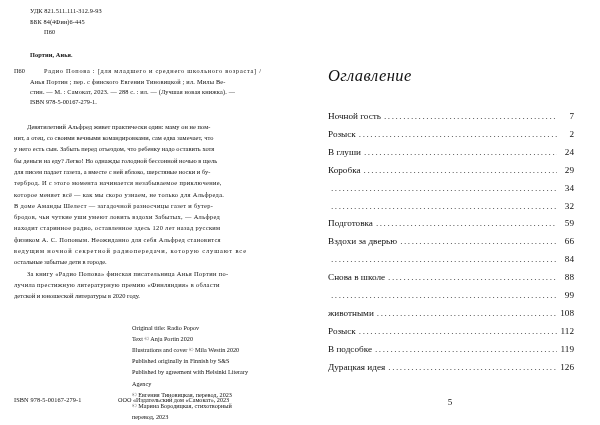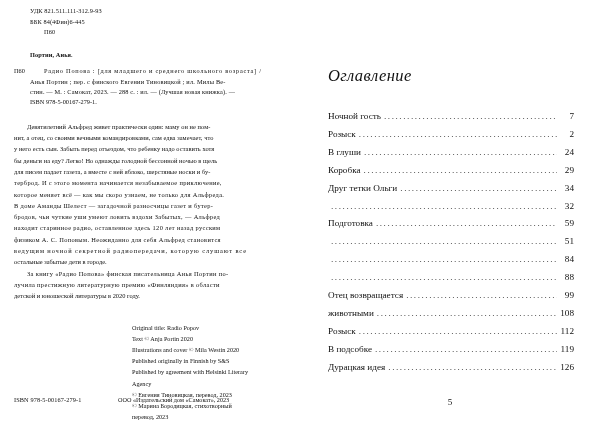--- a/index.html
+++ b/index.html
@@ -240,47 +240,47 @@
           <span class="toc-label">В глуши</span>
           <span class="toc-dots">.....................................................................</span>
           <span class="toc-page">24</span>
         </li>
         <li class="toc-item">
           <span class="toc-label">Коробка</span>
           <span class="toc-dots">.....................................................................</span>
           <span class="toc-page">29</span>
         </li>
         <li class="toc-item">
-          <span class="toc-label">Друг тетки Ольги</span>
           <span class="toc-dots">.....................................................................</span>
           <span class="toc-page">34</span>
         </li>
         <li class="toc-item">
           <span class="toc-dots">.....................................................................</span>
           <span class="toc-page">32</span>
         </li>
         <li class="toc-item">
           <span class="toc-label">Подготовка</span>
           <span class="toc-dots">.....................................................................</span>
           <span class="toc-page">59</span>
         </li>
         <li class="toc-item">
-          <span class="toc-dots">.....................................................................</span>
-          <span class="toc-page">51</span>
+          <span class="toc-label">Вздохи за дверью</span>
+          <span class="toc-dots">.....................................................................</span>
+          <span class="toc-page">66</span>
         </li>
         <li class="toc-item">
           <span class="toc-dots">.....................................................................</span>
           <span class="toc-page">84</span>
         </li>
         <li class="toc-item">
+          <span class="toc-label">Снова в школе</span>
           <span class="toc-dots">.....................................................................</span>
           <span class="toc-page">88</span>
         </li>
         <li class="toc-item">
-          <span class="toc-label">Отец возвращается</span>
           <span class="toc-dots">.....................................................................</span>
           <span class="toc-page">99</span>
         </li>
         <li class="toc-item">
           <span class="toc-label">животными</span>
           <span class="toc-dots">.....................................................................</span>
           <span class="toc-page">108</span>
         </li>
         <li class="toc-item">
           <span class="toc-label">Розыск</span>

